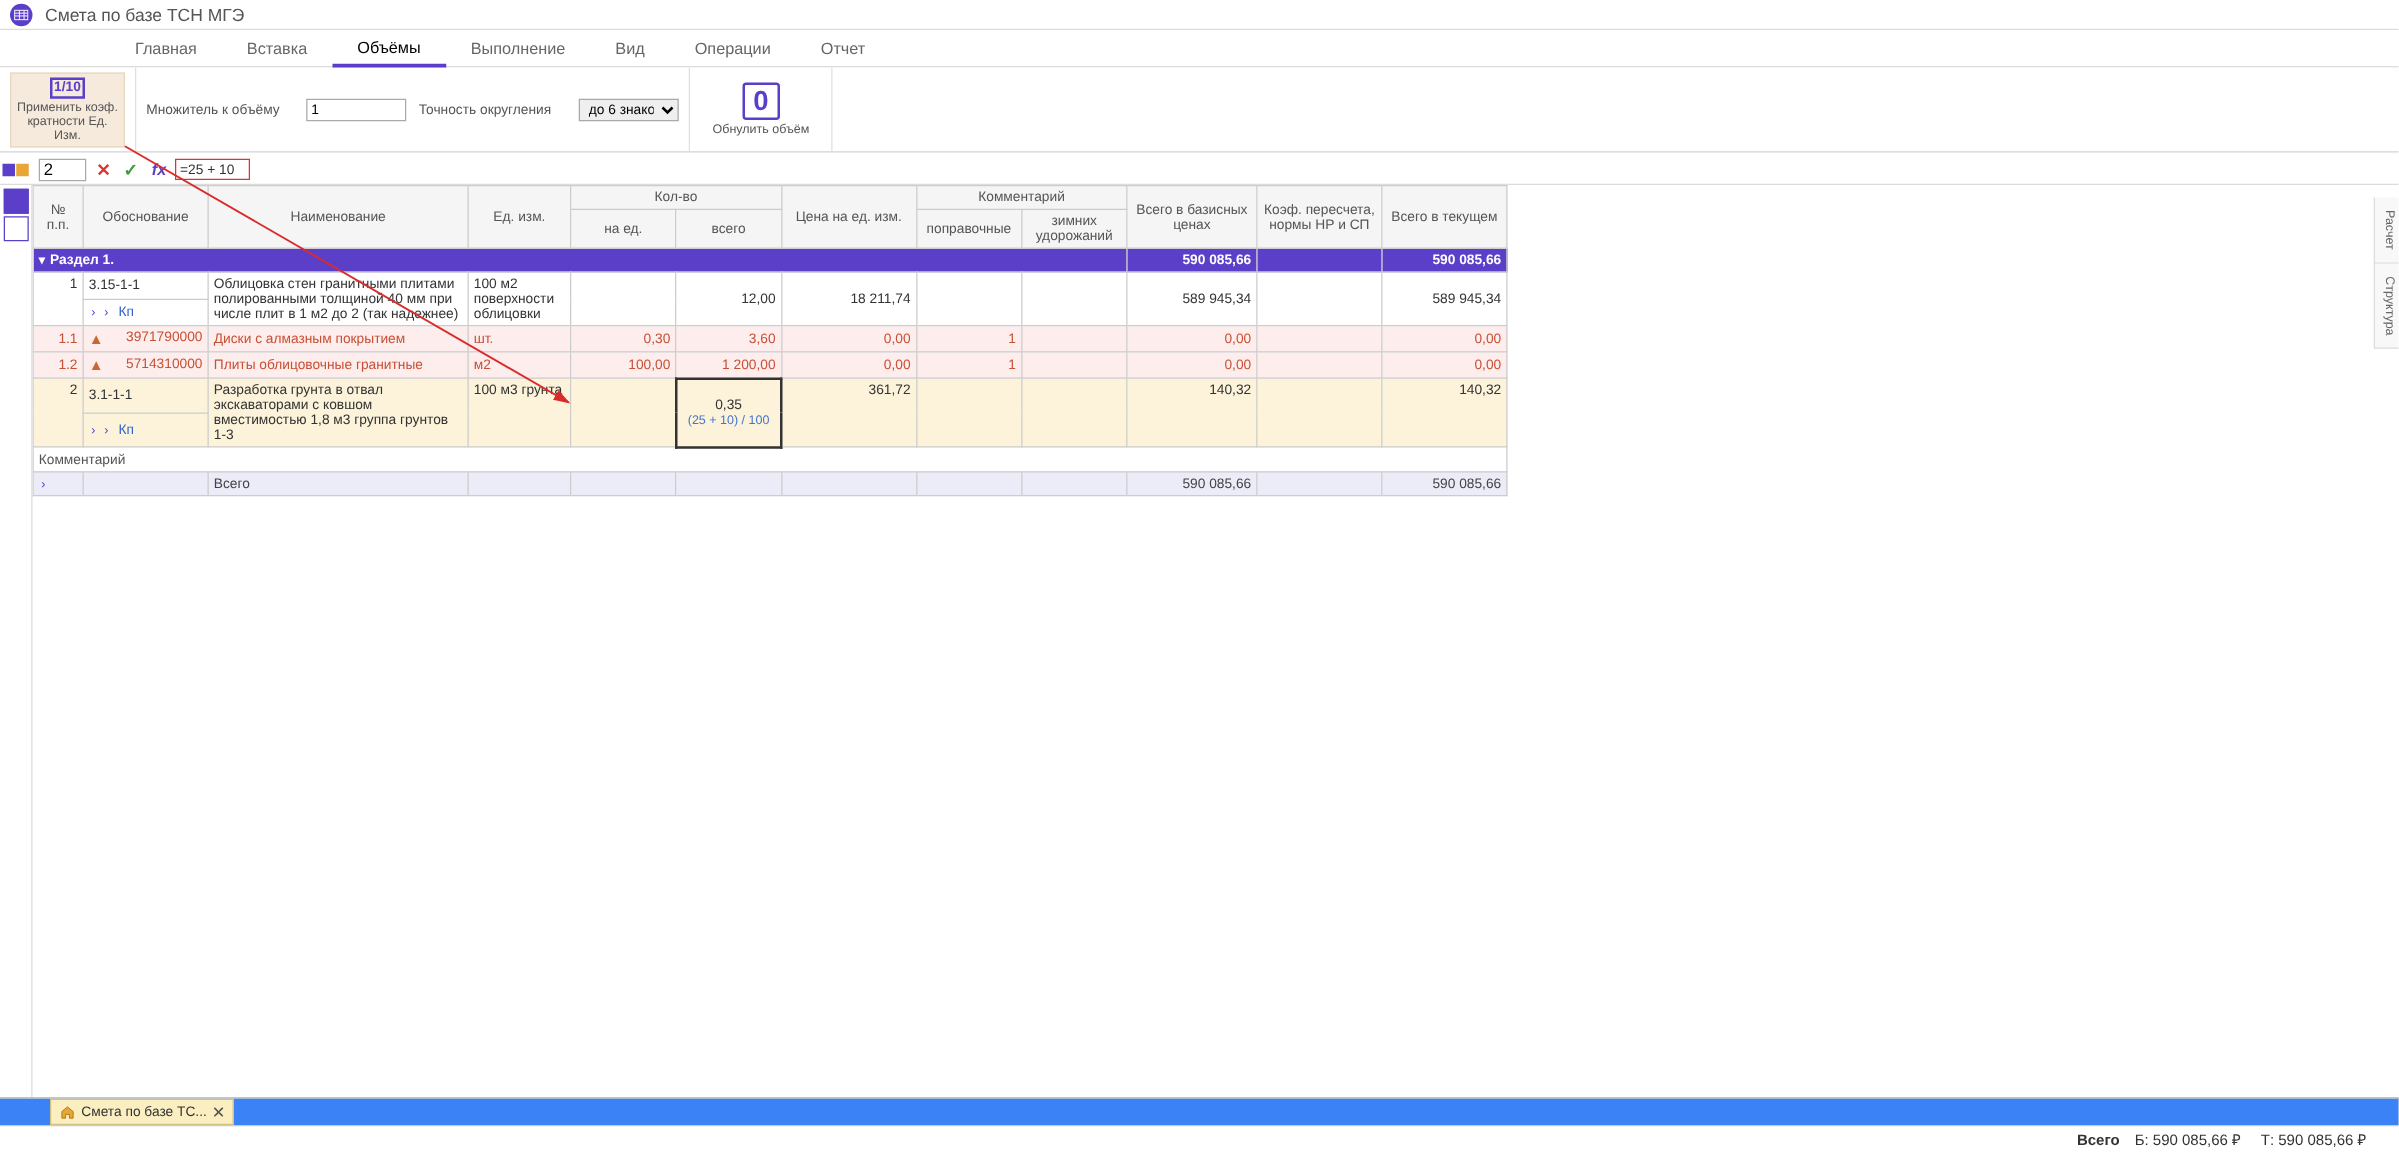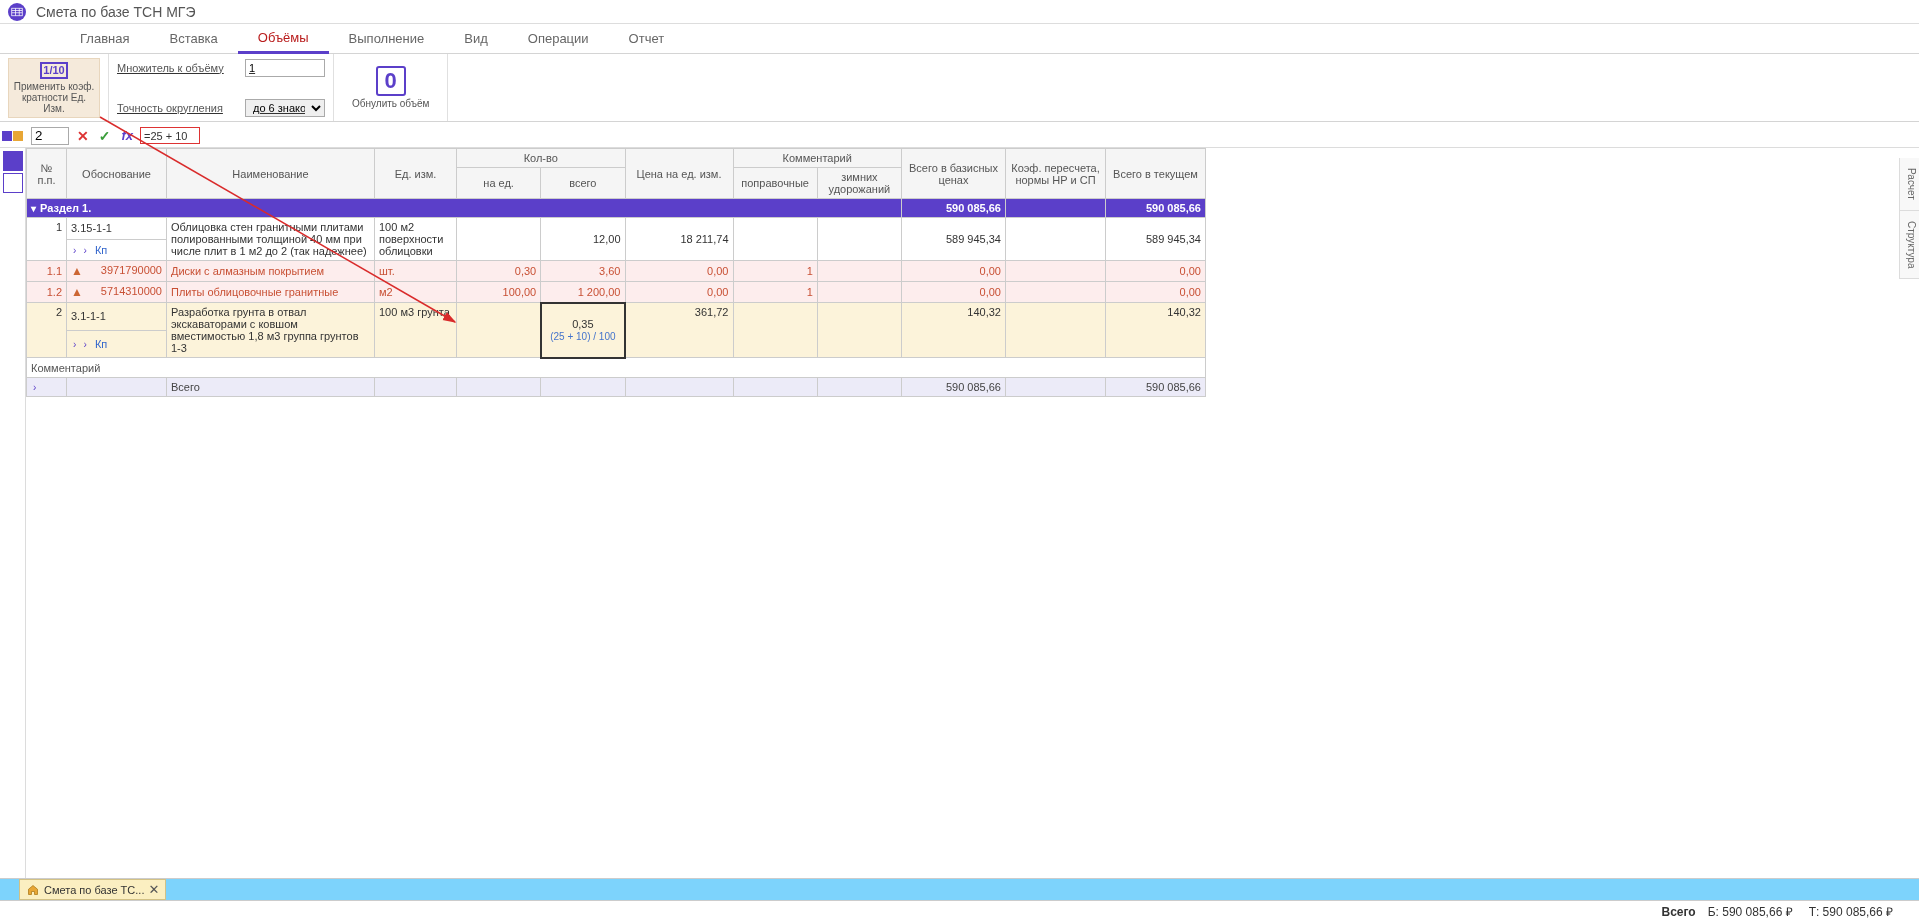--- a/index.html
+++ b/index.html
@@ -3,29 +3,29 @@
 <meta charset="utf-8">
 <style>
   * { box-sizing: border-box; margin: 0; padding: 0; }
   body { font-family: Arial, sans-serif; font-size: 11px; color: #333; background: #fff; overflow: hidden; width: 1919px; height: 922px; position: relative; }
   
   .top-bar { display: flex; align-items: center; padding: 4px 8px; border-bottom: 1px solid #ddd; height: 24px; }
   .app-icon { width: 18px; height: 18px; background: #5b3fc9; border-radius: 50%; margin-right: 10px; display: flex; align-items: center; justify-content: center; color: #fff; }
   .app-icon svg { width: 12px; height: 12px; fill: #fff; }
   .app-title { font-size: 14px; color: #555; }
   
-  .menu-bar { display: flex; padding: 0 60px; border-bottom: 1px solid #d4d4d4; height: 30px; align-items: center; }
+  .menu-bar { display: flex; padding: 0 88px; border-bottom: 1px solid #d4d4d4; height: 30px; align-items: center; }
   .menu-item { padding: 6px 20px; color: #666; cursor: pointer; font-size: 13px; }
-  .menu-item.active { color: #b91c1c; border-bottom: 3px solid #5b3fc9; font-weight: 500; }
+  .menu-item.active { color: #000000; border-bottom: 3px solid #5b3fc9; font-weight: 500; }
   
   .ribbon { display: flex; background: #fff; border-bottom: 1px solid #d4d4d4; height: 68px; align-items: stretch; }
   .ribbon-group { display: flex; border-right: 1px solid #e0e0e0; padding: 4px 8px; align-items: center; }
   .apply-coef-btn { background: #f5eadb; border: 1px solid #e8d6bd; width: 92px; height: 60px; display: flex; flex-direction: column; align-items: center; justify-content: flex-start; text-align: center; font-size: 10px; color: #555; cursor: pointer; padding: 3px; }
   .coef-icon { width: 28px; height: 22px; border: 2px solid #5b3fc9; color: #5b3fc9; font-weight: bold; font-size: 11px; display: flex; align-items: center; justify-content: center; margin-bottom: 2px; }
-  .ribbon-form { display: flex; flex-direction: column; gap: 22px; font-size: 11px; text-decoration: underline; }
+  .ribbon-form { display: flex; flex-direction: row; gap: 10px; font-size: 11px; }
   .ribbon-form-row { display: flex; align-items: center; gap: 8px; }
   .ribbon-form-row label { width: 120px; color: #555; }
   .ribbon-form-row input, .ribbon-form-row select { width: 80px; border: 1px solid #aaa; padding: 1px 3px; font-size: 11px; height: 18px; }
   .zero-btn { display: flex; flex-direction: column; align-items: center; font-size: 10px; color: #555; padding: 2px 10px; cursor: pointer; }
   .zero-icon { width: 30px; height: 30px; border: 2px solid #5b3fc9; display: flex; align-items: center; justify-content: center; font-size: 22px; font-weight: bold; color: #5b3fc9; margin-bottom: 2px; border-radius: 3px; }
   .note-box { border: 1px solid #dcdcdc; min-width: 200px; height: 56px; padding: 3px 5px; font-size: 10px; color: #aaa; }
   
   .formula-row { display: flex; align-items: center; height: 24px; border-bottom: 1px solid #dcdcdc; margin-top: 2px; }
   .row-num { border: 1px solid #aaa; width: 38px; height: 18px; margin: 0 5px; padding: 1px 3px; }
   .fx-buttons { display: flex; align-items: center; gap: 4px; }
@@ -71,21 +71,21 @@
   
   .formula-cell { text-align: center; border: 2px solid #333 !important; }
   .formula-cell .val { display: block; }
   .formula-cell .expr { color: #4474cc; font-size: 10px; }
   
   .comment-row td { background: #fff; color: #555; font-weight: 500; padding: 4px; border-bottom: 1.5px solid #888; }
   
   .right-tabs { position: absolute; right: 0; top: 158px; width: 20px; display: flex; flex-direction: column; border-left: 1px solid #dcdcdc; }
   .vtab { writing-mode: vertical-rl; padding: 10px 2px; font-size: 10px; color: #666; cursor: pointer; border-bottom: 1px solid #dcdcdc; background: #f8f8f8; text-align: center; }
   
-  .doc-tabs { position: absolute; bottom: 22px; left: 0; right: 0; height: 22px; display: flex; align-items: center; border-top: 1px solid #ccc; background: #7dd3fc; padding-left: 19px; }
+  .doc-tabs { position: absolute; bottom: 22px; left: 0; right: 0; height: 22px; display: flex; align-items: center; border-top: 1px solid #ccc; background: #3b82f6; padding-left: 40px; }
   .doc-tab { background: #fbefc1; border: 1px solid #d2c185; padding: 2px 6px; display: flex; align-items: center; gap: 4px; font-size: 11px; }
   .doc-tab .home { width: 14px; height: 12px; }
   .doc-tab .close { cursor: pointer; color: #555; font-size: 13px; }
   
   .status-bar { position: absolute; bottom: 0; left: 0; right: 0; height: 22px; display: flex; align-items: center; justify-content: flex-end; background: #fff; border-top: 1px solid #ccc; padding-right: 10px; font-size: 12px; color: #333; }
   .status-bar .lbl { font-weight: bold; margin-right: 12px; }
   .status-bar .val { margin-right: 16px; }
   
   .annotation-arrow { position: absolute; pointer-events: none; z-index: 10; }
 </style>

